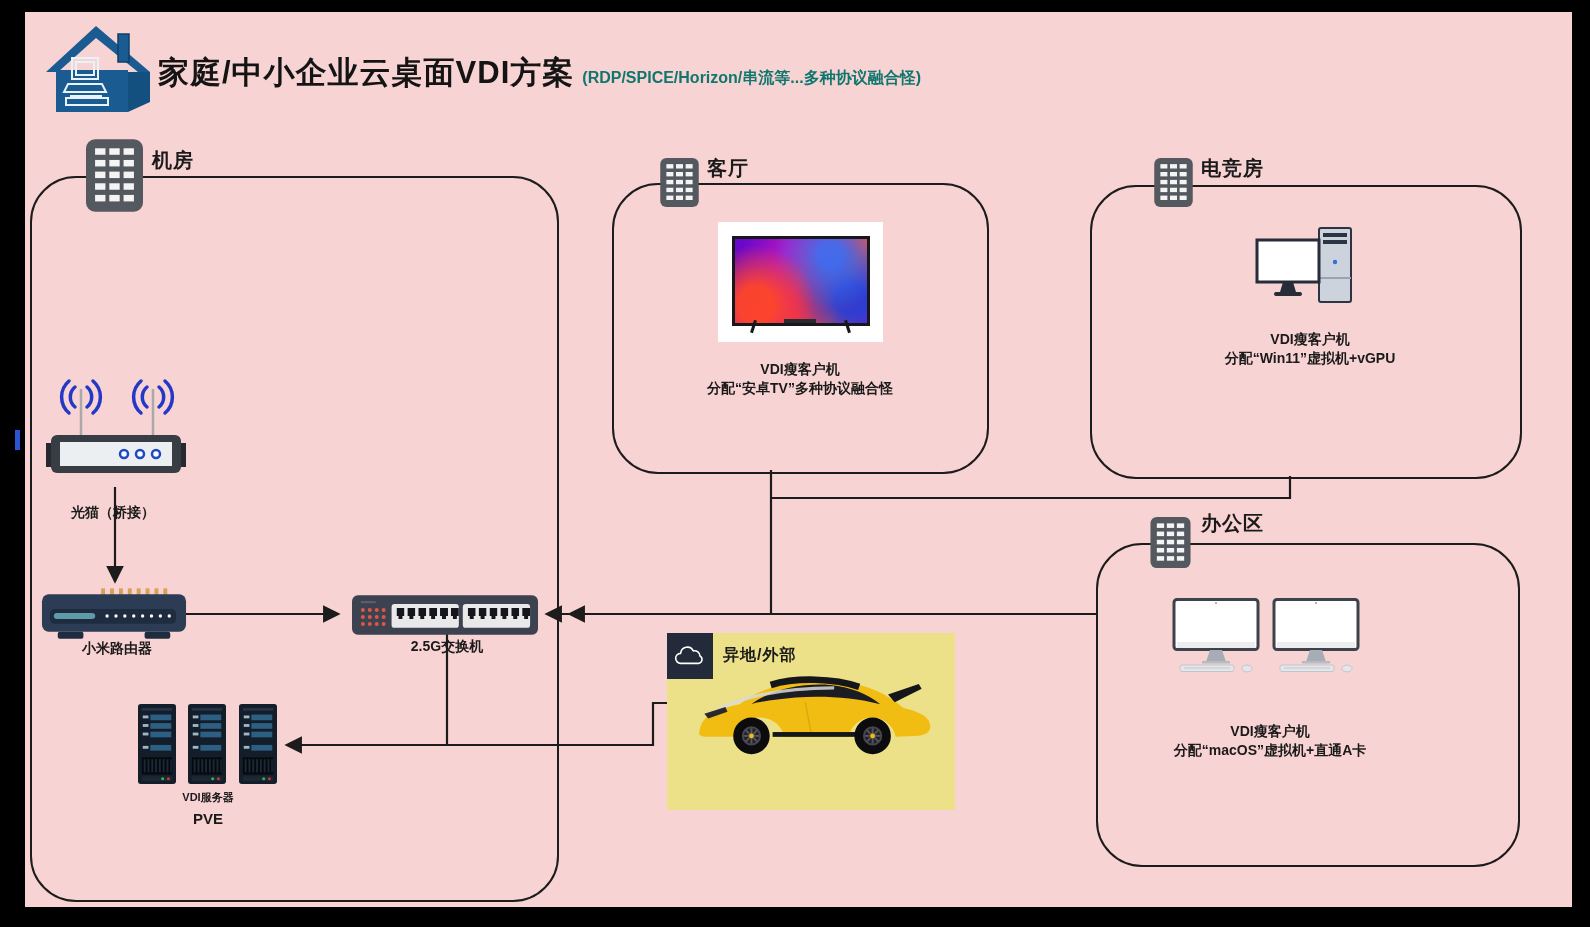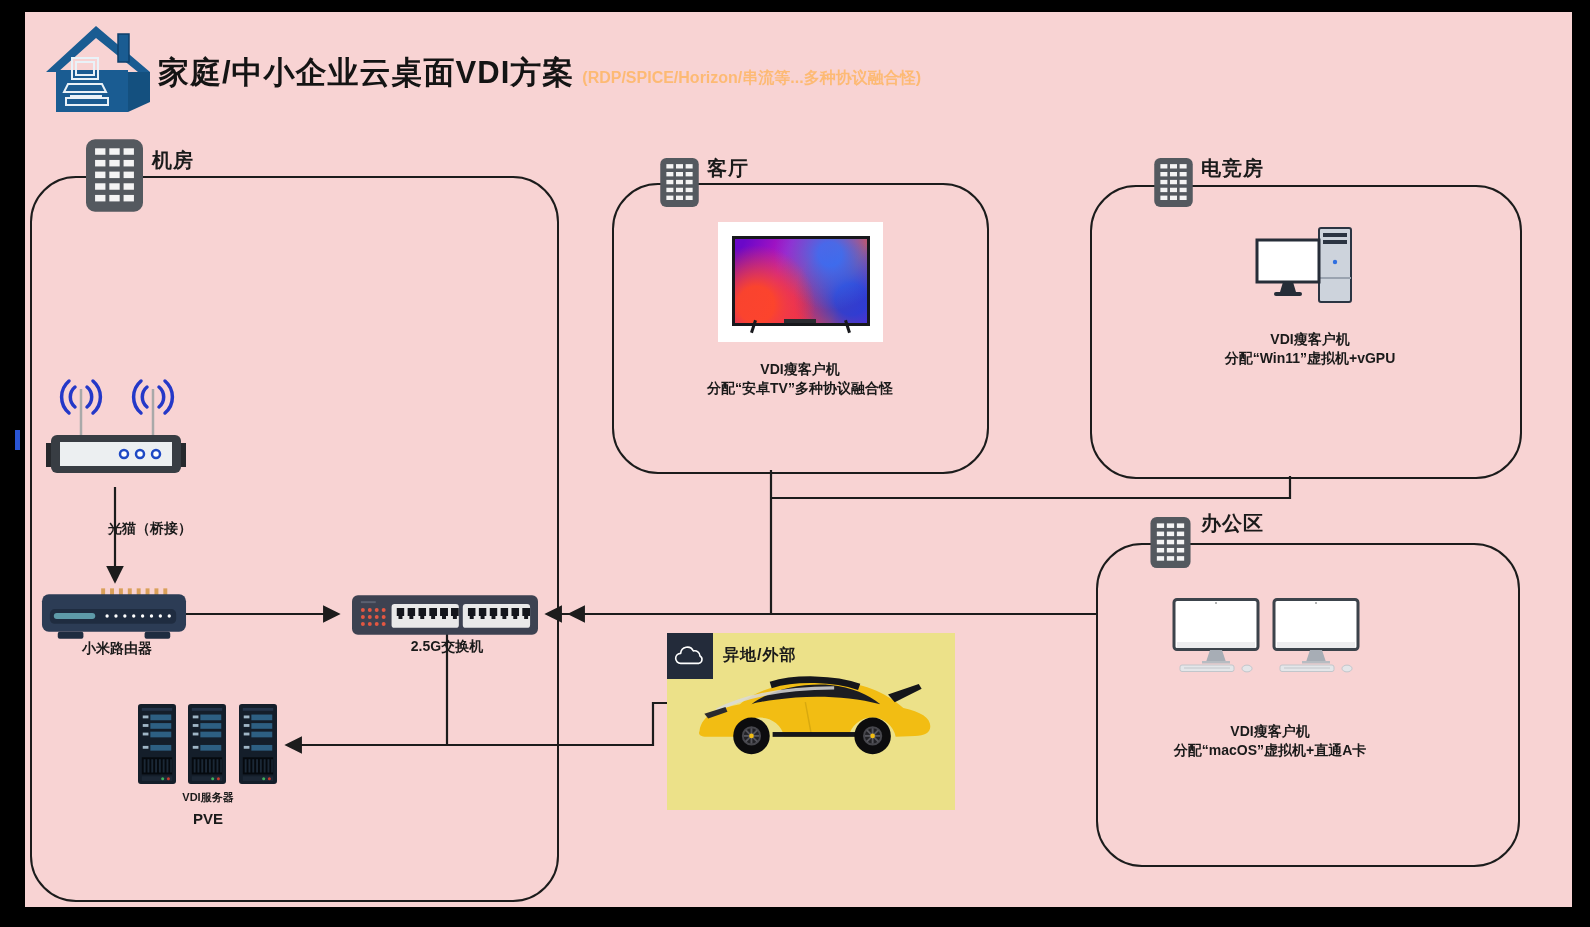--- a/index.html
+++ b/index.html
@@ -7,21 +7,21 @@
   #stage{position:relative;width:1590px;height:927px;background:#000;overflow:hidden;}
   #canvas{position:absolute;left:25px;top:12px;width:1547px;height:895px;background:#f8d3d3;}
   .abs{position:absolute;}
   .room{position:absolute;border:2.5px solid #1c1c1c;border-radius:46px;background:transparent;}
   .room-label{position:absolute;font-size:20px;font-weight:700;color:#1a1a1a;letter-spacing:1px;}
   .cap{position:absolute;text-align:center;font-size:14px;font-weight:700;color:#1a1a1a;line-height:19px;}
   .dev-label{position:absolute;text-align:center;font-size:14px;font-weight:700;color:#1a1a1a;}
   .overlay{position:absolute;left:0;top:0;pointer-events:none;}
   #title-wrap{position:absolute;left:158px;top:52px;white-space:nowrap;}
   #title-main{font-size:31px;font-weight:800;color:#141414;letter-spacing:1px;}
-  #title-sub{font-size:16px;font-weight:700;color:#fdba74;margin-left:8px;}
+  #title-sub{font-size:16px;font-weight:700;color:#0f766e;margin-left:8px;}
   .tv-card{position:absolute;background:#fff;display:flex;align-items:flex-start;justify-content:center;}
   .tv-frame{margin-top:14px;width:132px;height:84px;border:3px solid #17181c;background:
      radial-gradient(circle at 16% 78%, rgba(255,70,38,.95) 0 14%, rgba(255,70,38,0) 46%),
      radial-gradient(circle at 72% 18%, rgba(46,116,255,.85) 0 10%, rgba(46,116,255,0) 48%),
      radial-gradient(circle at 88% 72%, rgba(34,62,216,.9) 0 12%, rgba(34,62,216,0) 44%),
      linear-gradient(115deg,#6a08c9 6%,#b817c0 34%,#e8295c 58%,#ff4a2e 78%,#8a1bd0 100%);}
   .tv-leg{position:absolute;width:3px;height:13px;background:#17181c;}
   .ext-box{position:absolute;background:#ece189;}
   .ext-head{position:absolute;width:46px;height:46px;background:#232b3a;display:flex;align-items:center;justify-content:center;}
   .blue-tick{position:absolute;width:5px;height:20px;background:#2a55d4;}
@@ -180,21 +180,21 @@
     <rect x="0" y="68" width="9" height="24" fill="#26292d"></rect>
     <rect x="131" y="68" width="9" height="24" fill="#26292d"></rect>
     <rect x="5" y="60" width="130" height="38" rx="6" fill="#383d43"></rect>
     <rect x="14" y="67" width="112" height="24" fill="#eceff1"></rect>
     <g fill="#fff" stroke="#1f49c4" stroke-width="2.5">
       <circle cx="78" cy="79" r="4"></circle>
         <circle cx="94" cy="79" r="4"></circle>
         <circle cx="110" cy="79" r="4"></circle>
     </g>
   </svg>
-  <div class="dev-label" style="left:33px;top:520px;width:160px;padding-left:37px;">光猫（桥接）</div>
+  <div class="dev-label" style="left:33px;top:504px;width:160px;">光猫（桥接）</div>
 
   <svg class="abs" style="left:40px;top:584px;" width="148" height="60" viewBox="0 0 150 60">
     <g fill="#d9a05a">
       <rect x="62" y="4" width="4" height="10"></rect>
         <rect x="71" y="4" width="4" height="10"></rect>
         <rect x="80" y="4" width="4" height="10"></rect>
       <rect x="89" y="4" width="4" height="10"></rect>
         <rect x="98" y="4" width="4" height="10"></rect>
         <rect x="107" y="4" width="4" height="10"></rect>
       <rect x="116" y="4" width="4" height="10"></rect>

